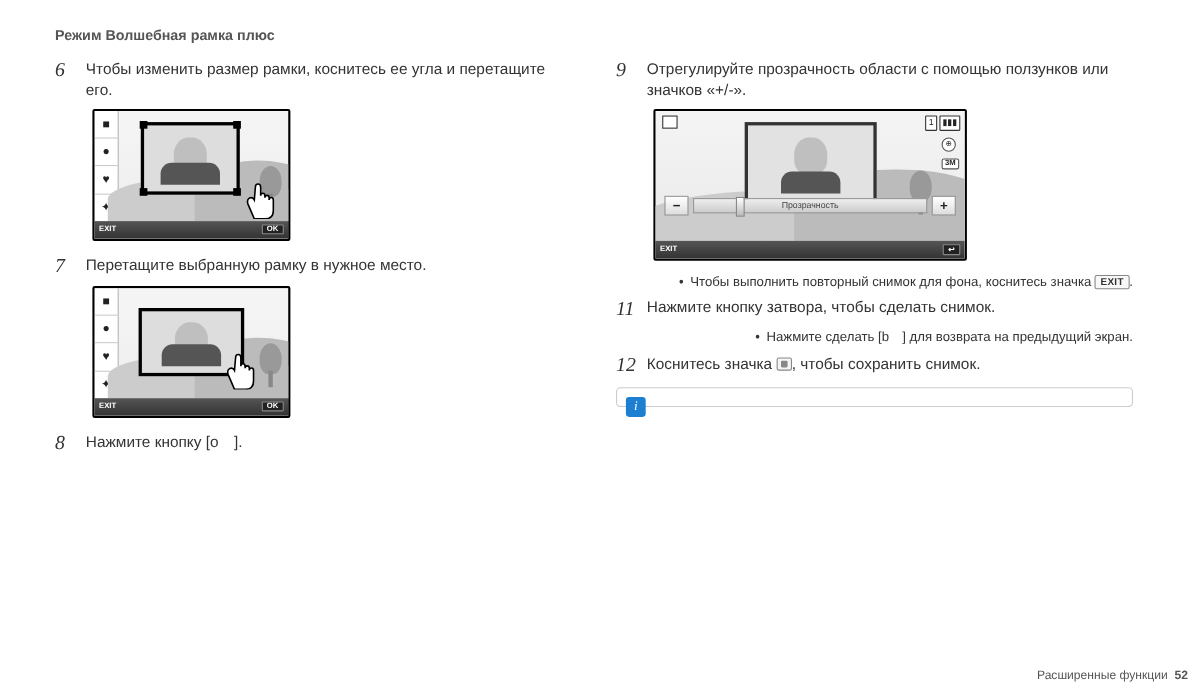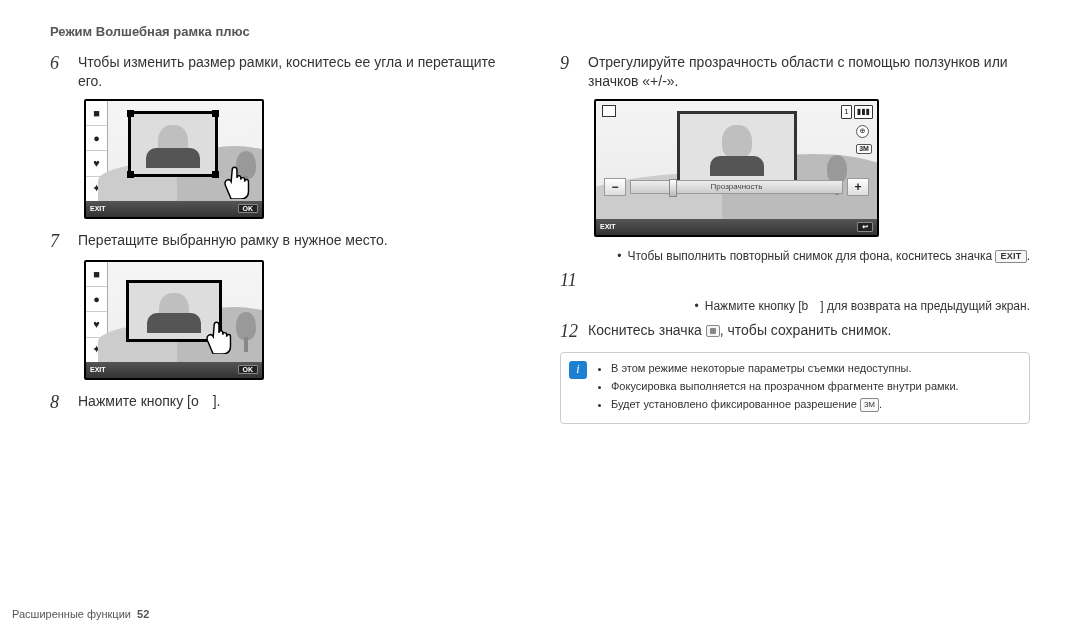--- a/index.html
+++ b/index.html
@@ -52,21 +52,21 @@
   .slider-track .label { position: absolute; inset: 0; display: flex; align-items: center; justify-content: center; font-size: 8px; color: #444; }
   .slider-thumb { position: absolute; left: 18%; top: -2px; width: 8px; height: 18px; background: linear-gradient(#fff,#bbb); border: 1px solid #888; }
   .back-btn { font-size: 10px; }
 
   .infobox { border: 1px solid #ccc; border-radius: 4px; padding: 8px 10px 8px 36px; margin-top: 10px; position: relative; font-size: 11px; color: #333; line-height: 1.45; }
   .infobox .icon { position: absolute; left: 8px; top: 8px; width: 18px; height: 18px; border-radius: 3px; background: #1d7fd1; display: flex; align-items: center; justify-content: center; color: #fff; font-style: italic; font-family: Georgia, serif; font-size: 12px; }
   .infobox ul { list-style: disc; padding-left: 14px; }
   .infobox li { margin-bottom: 2px; }
   .tiny-box { display: inline-block; border: 1px solid #888; border-radius: 2px; font-size: 8px; padding: 0 3px; vertical-align: middle; background: #f8f8f8; }
 
-  .footer { position: absolute; bottom: 10px; left: 12px; right: 0; text-align: left; font-size: 11px; color: #555; }
+  .footer { position: absolute; bottom: 10px; left: 12px; right: 0; text-align: right; font-size: 11px; color: #555; }
   .footer .num { font-weight: bold; }
 </style>
 </head>
 <body>
 
 <div class="page">
   <div class="section-title">Режим Волшебная рамка плюс</div>
 
   <div class="cols">
 
@@ -197,39 +197,35 @@
           <span class="ok back-btn">↩</span>
         </div>
       </div>
 
       <div class="bullet">
           <span><span>Чтобы выполнить повторный снимок для фона, коснитесь значка</span> <span class="kbd">EXIT</span>.</span>
         </div>
 
       <div class="step">
         <div class="step-num">11</div>
+        <div class="step-text">Нажмите кнопку затвора, чтобы сделать снимок.</div>
       </div>
       <div class="bullet">
-          <span>Нажмите кнопку [b ] для возврата на предыдущий экран.</span>
+          <span>Нажмите сделать [b ] для возврата на предыдущий экран.</span>
         </div>
 
       <div class="step">
         <div class="step-num">12</div>
         <div class="step-text">
           <span>Коснитесь значка</span> <span class="icon-box"></span><span>, чтобы сохранить снимок.</span>
         </div>
       </div>
 
       <div class="infobox">
         <div class="icon">i</div>
-        <ul>
-          <li>В этом режиме некоторые параметры съемки недоступны.</li>
-          <li>Фокусировка выполняется на прозрачном фрагменте внутри рамки.</li>
-          <li><span>Будет установлено фиксированное разрешение</span> <span class="tiny-box">3M</span><span>.</span></li>
-        </ul>
       </div>
     </div>
   </div>
 </div>
 
 <div class="footer">
   <span>Расширенные функции</span>&nbsp; <span class="num">52</span>
 </div>
 
 </body></html>

